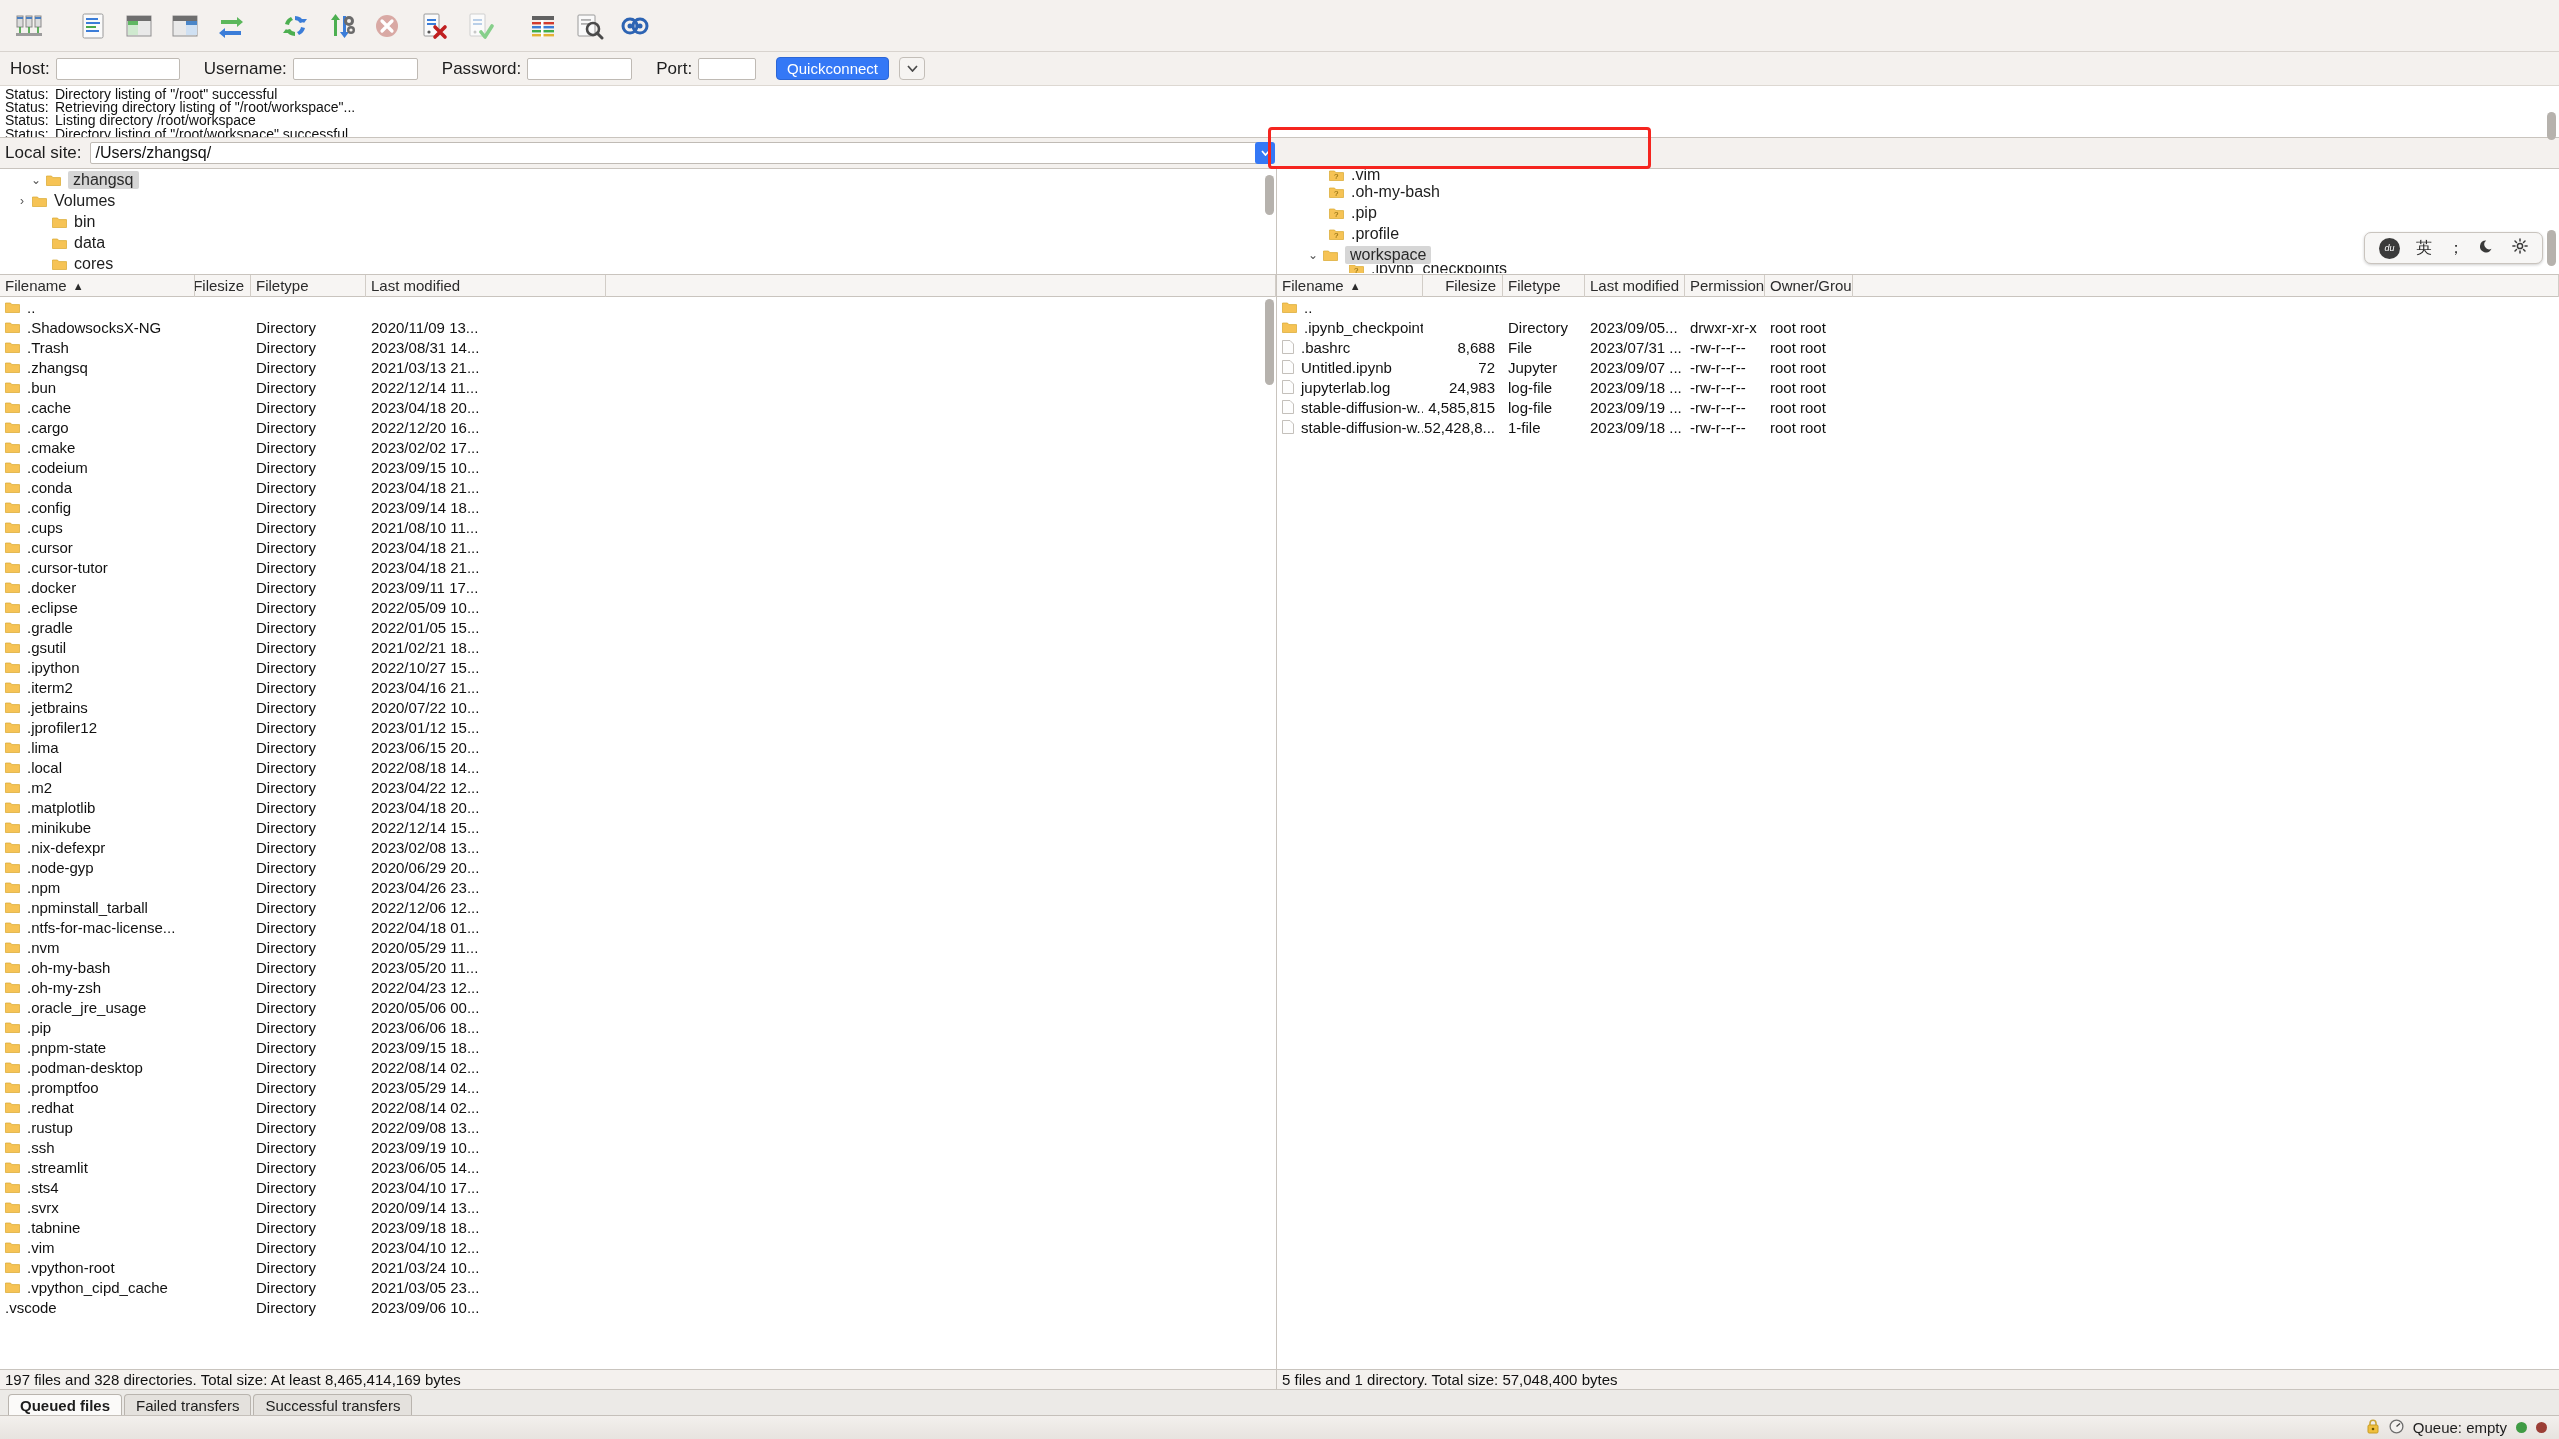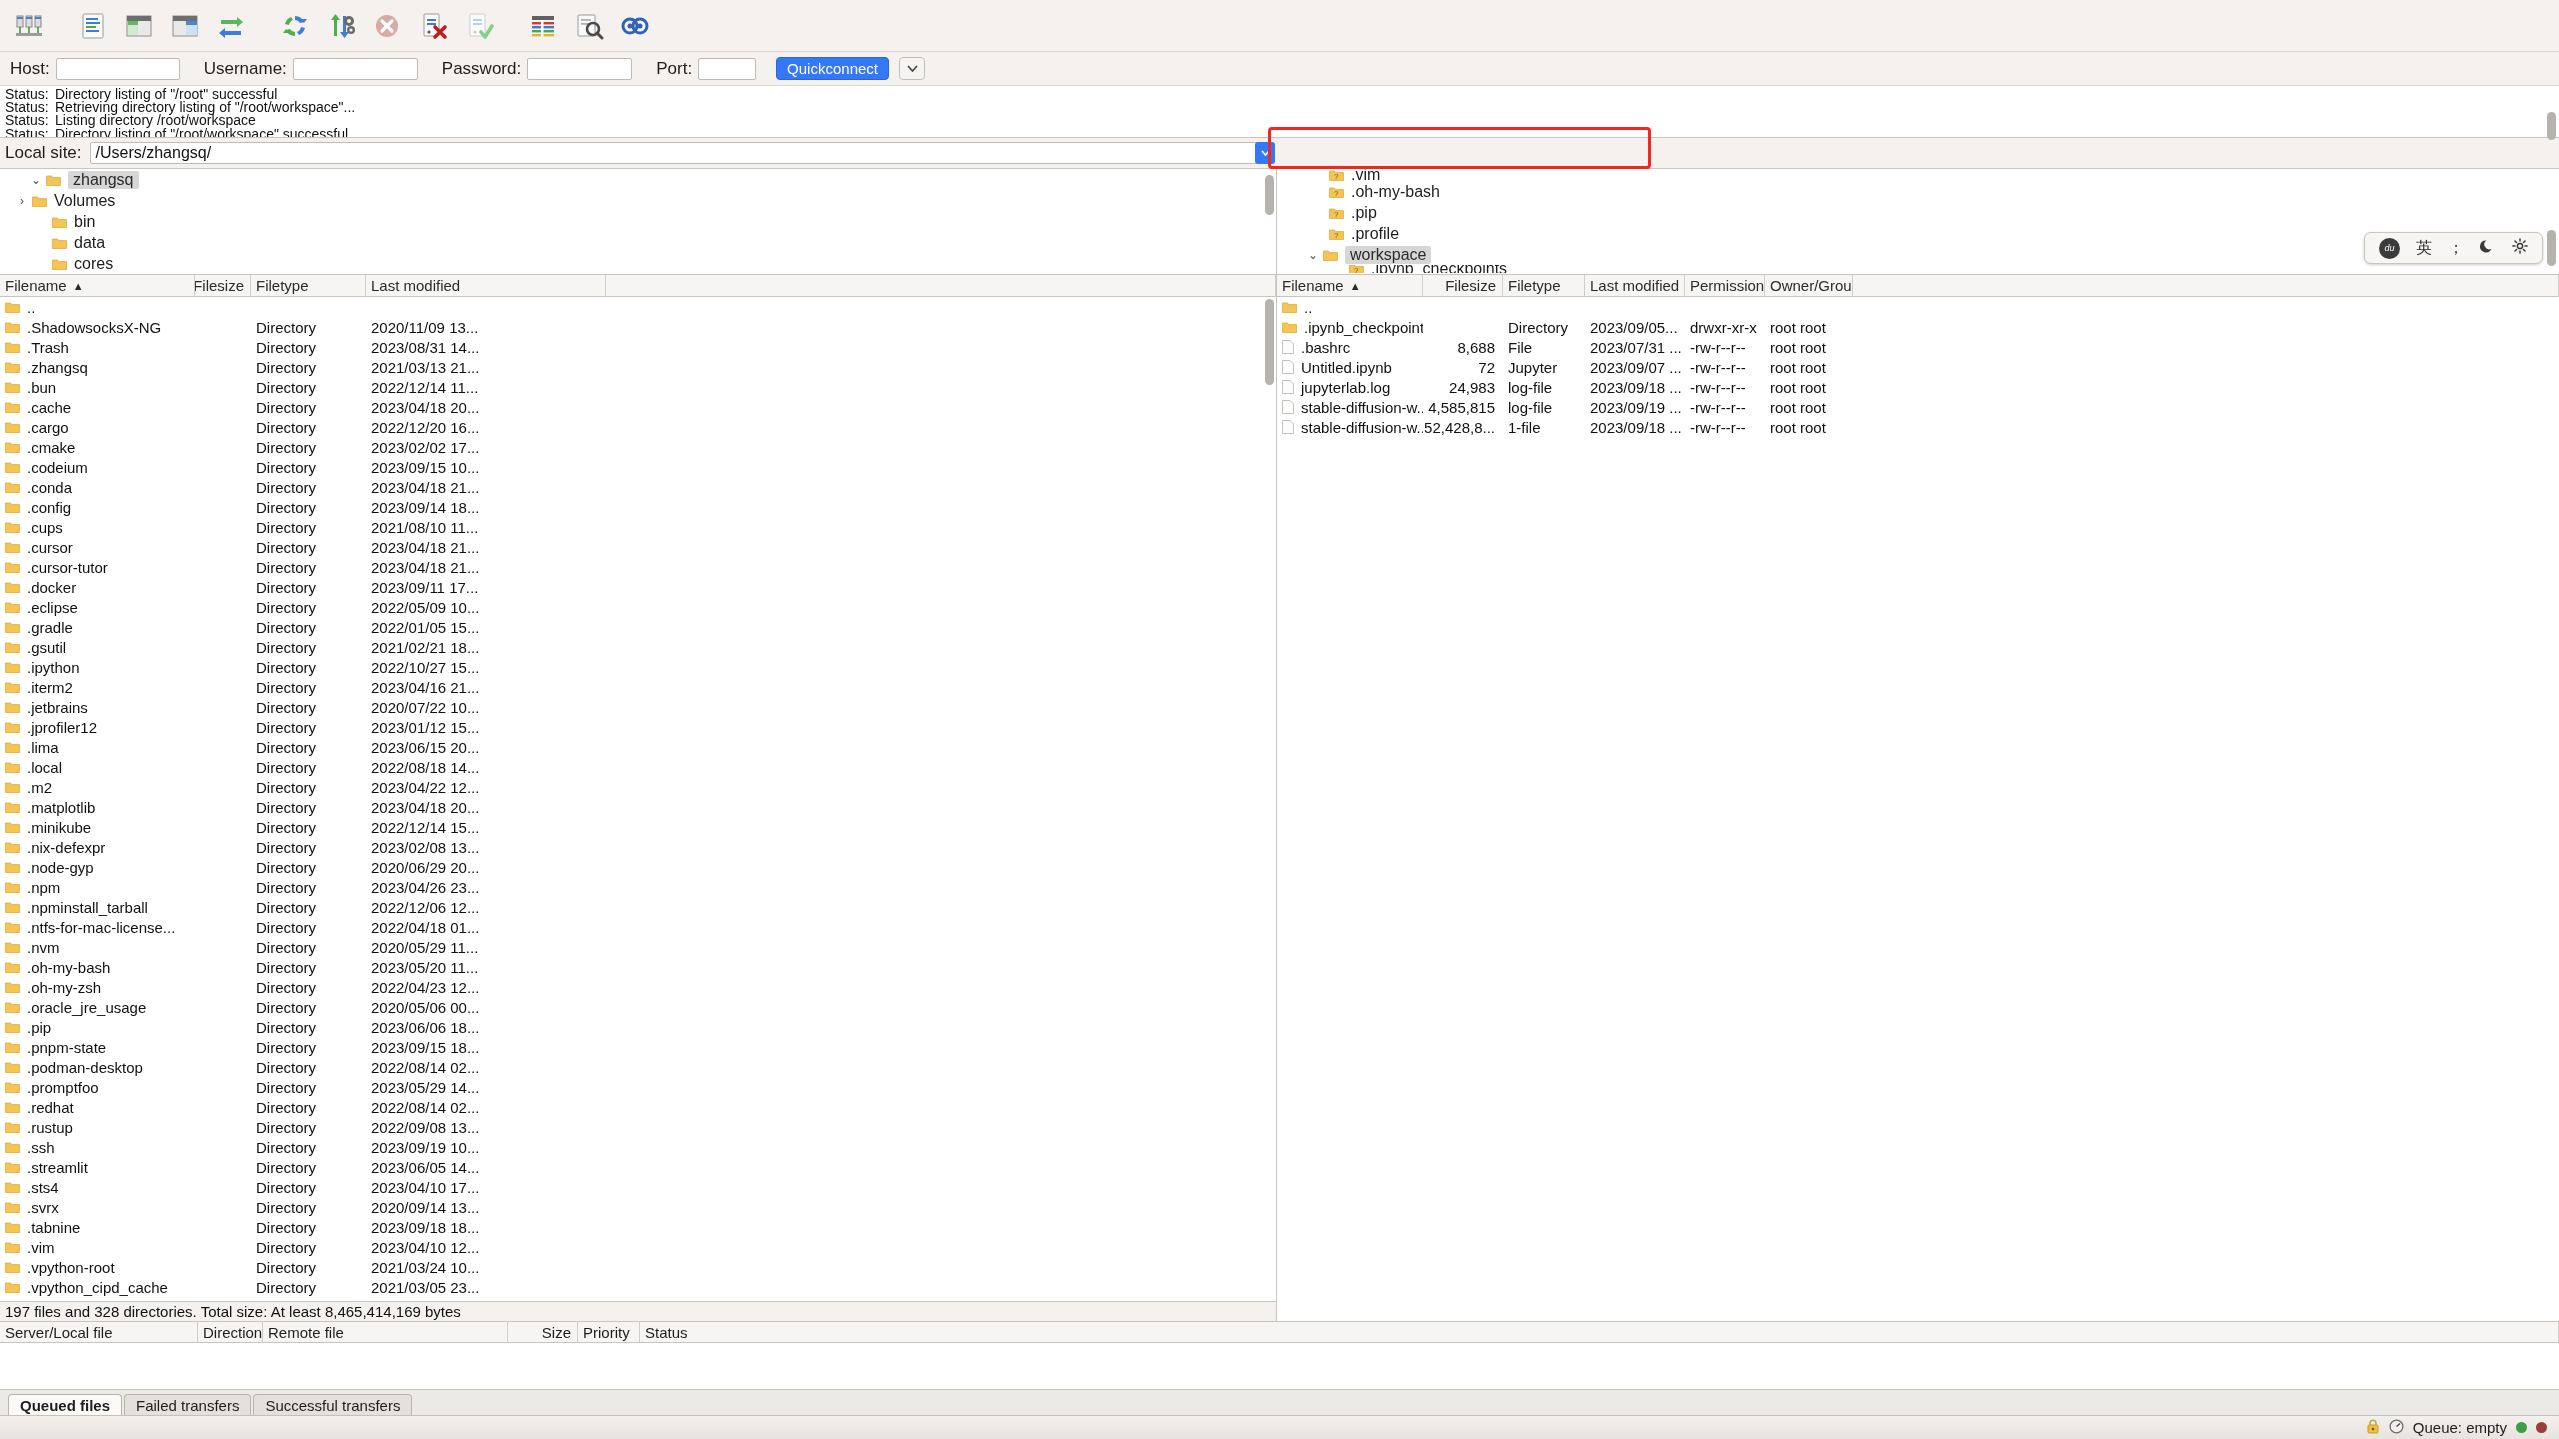--- a/index.html
+++ b/index.html
@@ -1247,34 +1247,24 @@
               </span>
               <span>stable-diffusion-w...</span>
             </div>
             <div class="cell r" style="width:80px">52,428,8...</div>
             <div class="cell" style="width:82px">1-file</div>
             <div class="cell" style="width:100px">2023/09/18 ...</div>
             <div class="cell" style="width:80px">-rw-r--r--</div>
             <div class="cell" style="width:88px">root root</div>
           </div>
         </div>
+      <div class="statusline">5 files and 1 directory. Total size: 57,048,400 bytes</div>
     </div>
   </div>
 
-  <div class="queue">
-    <div class="qhdr">
-      <div class="hcell" style="width:198px">Server/Local file</div>
-      <div class="hcell" style="width:65px">Direction</div>
-      <div class="hcell" style="width:245px">Remote file</div>
-      <div class="hcell r" style="width:70px">Size</div>
-      <div class="hcell" style="width:62px">Priority</div>
-      <div class="hcell" style="flex:1 1 auto">Status</div>
-    </div>
-    <div class="qbody"></div>
-  </div>
 
   <div class="tabs">
     <div class="tab active">Queued files</div>
     <div class="tab">Failed transfers</div>
     <div class="tab">Successful transfers</div>
   </div>
 
   <div class="botbar">
     <span>
       <svg width="14" height="15" viewBox="0 0 14 15">

